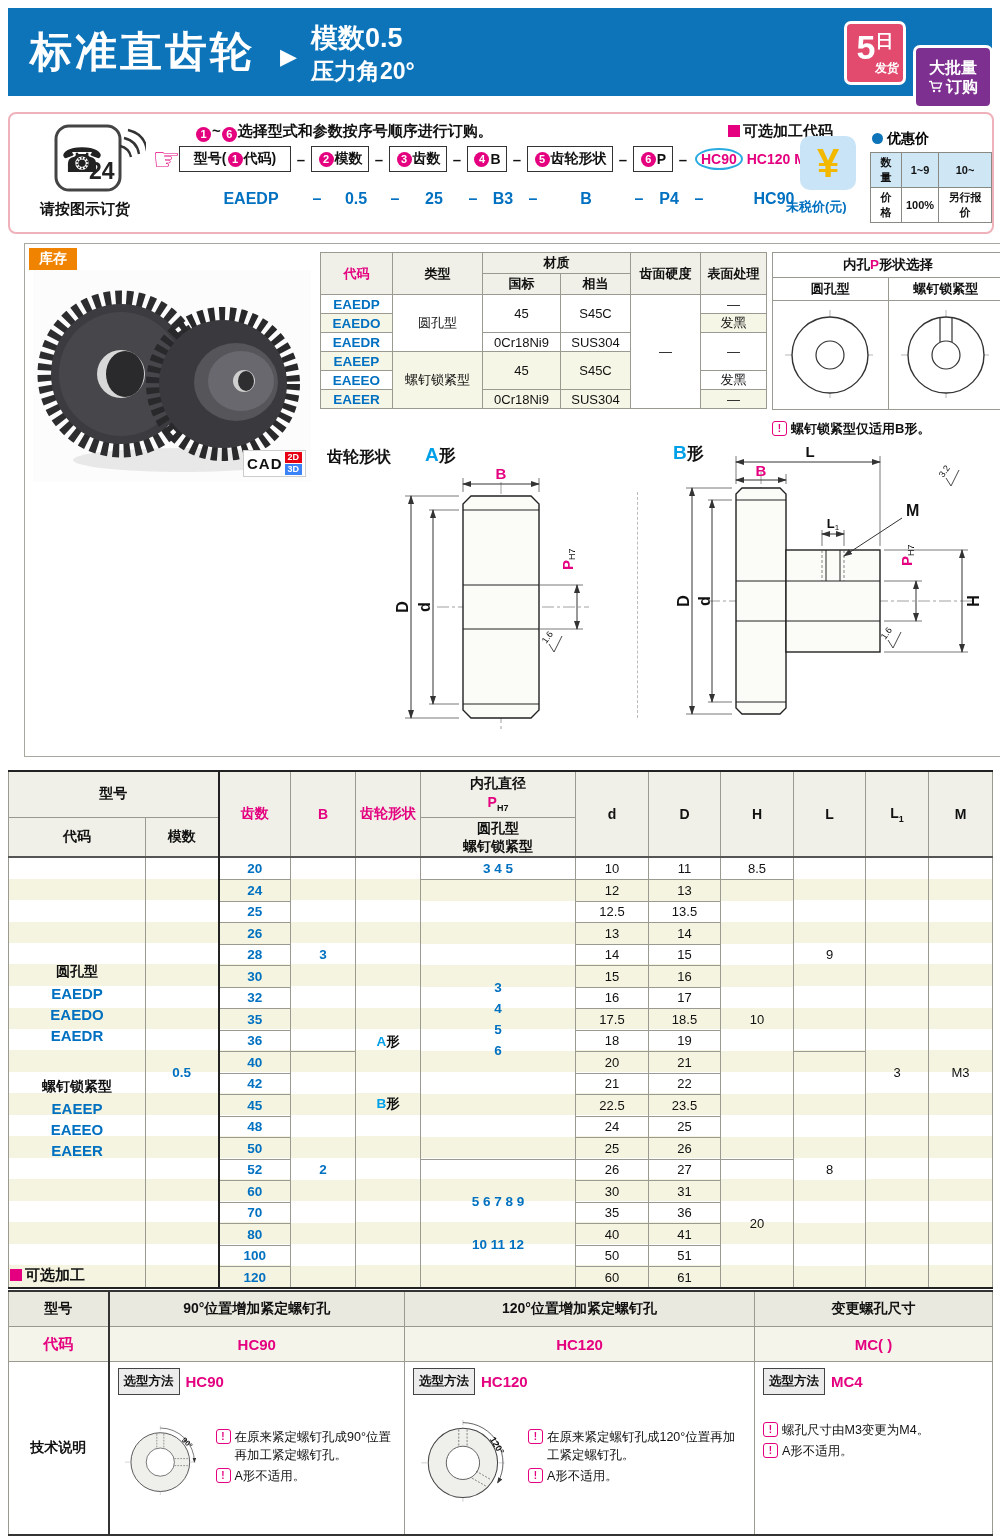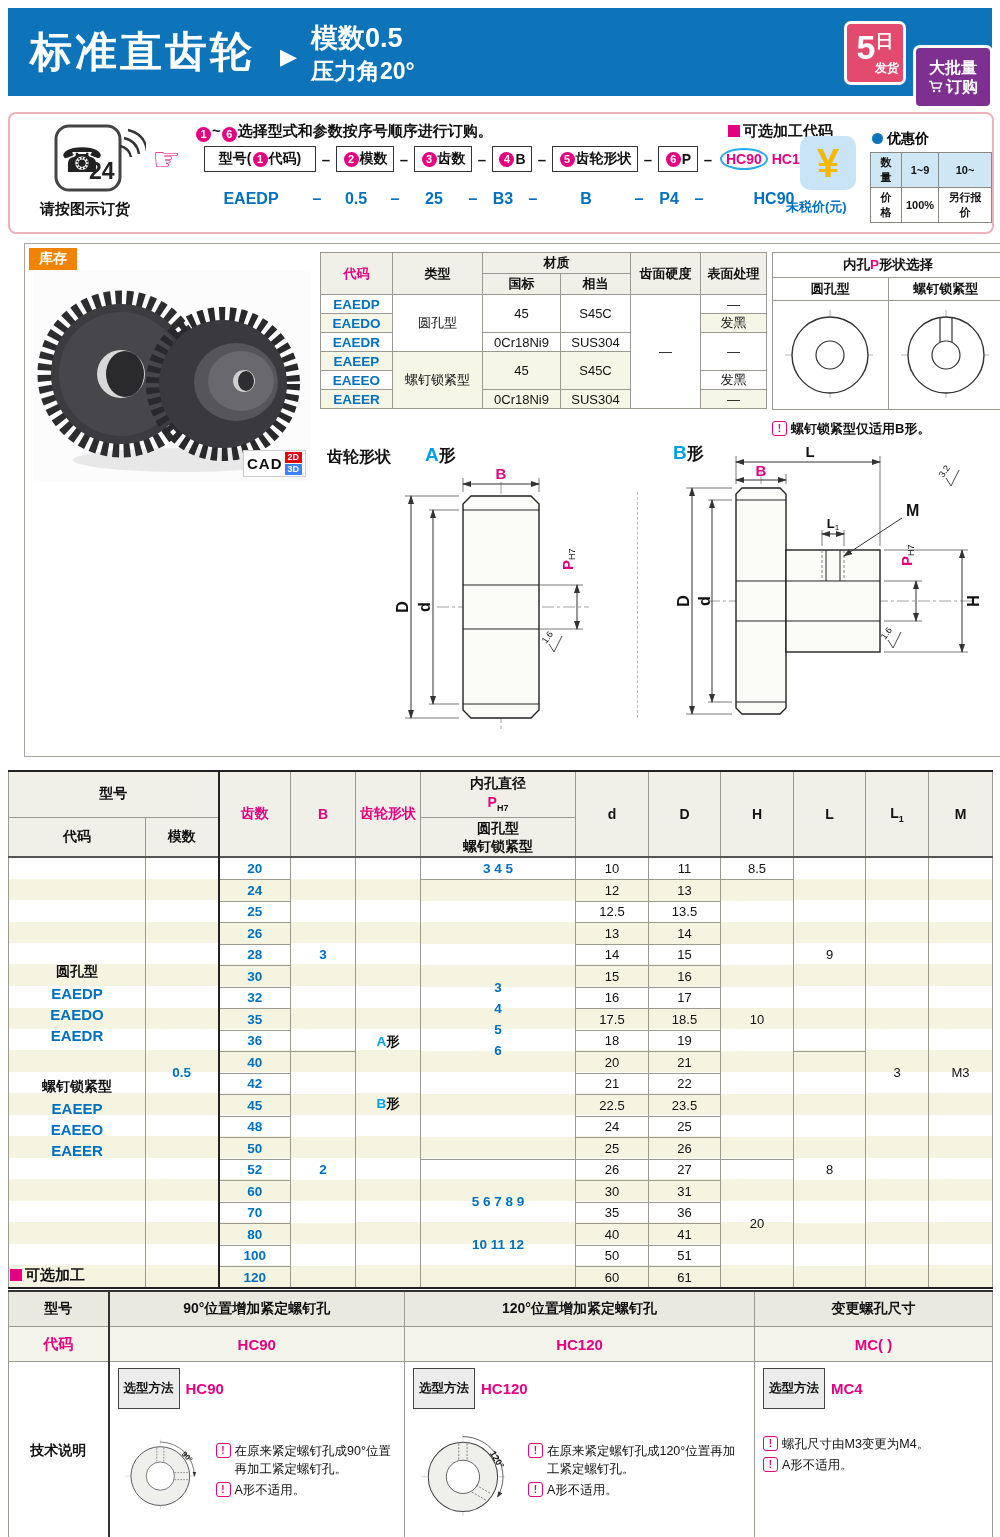--- a/index.html
+++ b/index.html
@@ -28,21 +28,21 @@
 
   
   .order{position:absolute;left:8px;top:112px;width:982px;height:118px;border:2px solid #efb2ba;border-radius:8px;background:#fff;}
   .phone-cap{position:absolute;left:30px;top:86px;font-size:15px;font-weight:bold;}
   .hand{position:absolute;left:142px;top:26px;font-size:32px;color:#e4007f;font-weight:bold;}
   .instr{position:absolute;left:185px;top:8px;font-size:15px;font-weight:bold;}
   .cnum{display:inline-flex;width:15px;height:15px;border-radius:50%;background:#e4007f;color:#fff;
         font-size:11px;font-weight:bold;align-items:center;justify-content:center;margin:0 1px;vertical-align:-2px;}
   .opt-code-lab{position:absolute;left:718px;top:8px;font-size:15px;font-weight:bold;}
   .sq{display:inline-block;width:12px;height:12px;background:#e4007f;margin-right:3px;vertical-align:-1px;}
-  .formula{position:absolute;left:194px;top:32px;display:flex;align-items:center;}
+  .formula{position:absolute;left:169px;top:32px;display:flex;align-items:center;}
   .fbox{border:1.7px solid #333;background:#fff;height:26px;display:inline-flex;align-items:center;justify-content:center;
         font-size:14px;font-weight:bold;box-sizing:border-box;}
   .fdash{width:20px;text-align:center;font-weight:bold;font-size:15px;}
   .hc-codes{font-size:14px;font-weight:bold;color:#e4007f;white-space:nowrap;margin-left:2px;}
   .circ-code{border:2px solid #29abe2;border-radius:50%;padding:1px 4px;}
   .example{position:absolute;left:0;top:76px;width:100%;height:24px;}
   .exv,.exd{position:absolute;top:0;text-align:center;font-size:16px;font-weight:bold;color:#0070c0;}
   .exd{width:20px;}
 
   
@@ -117,21 +117,21 @@
   .opt-lab{position:absolute;left:10px;top:1266px;font-size:15px;font-weight:bold;}
   .opt{position:absolute;left:8px;top:1290px;border-collapse:collapse;table-layout:fixed;width:984px;
        border-top:2px solid #333;border-bottom:2.5px solid #333;}
   .opt td{border:1px solid #9a9a90;text-align:center;font-size:14px;}
   .opt td:first-child{border-right:2px solid #333;font-weight:bold;}
   .o-h td{background:#e9e9df;font-weight:bold;height:32px;}
   .o-c td{background:#f4f4ea;font-weight:bold;height:32px;font-size:15px;}
   .o-t td{background:#fff;height:160px;vertical-align:top;text-align:left;padding:6px 8px;}
   .o-t td.o-lbl{text-align:center;vertical-align:middle;}
   .method{display:flex;align-items:center;gap:6px;margin-bottom:2px;}
-  .mbox{border:1.3px solid #444;background:#ececec;padding:11px 5px;font-size:12.5px;font-weight:bold;color:#111;}
+  .mbox{border:1.3px solid #444;background:#ececec;padding:4px 5px;font-size:12.5px;font-weight:bold;color:#111;}
   .mcode{color:#e4007f;font-weight:bold;font-size:15px;}
   .tech-flex{display:flex;align-items:center;gap:4px;}
   .notes{font-size:12.5px;line-height:1.45;color:#111;}
   .notes>div{display:flex;gap:4px;margin-bottom:3px;align-items:flex-start;}
   .mt26{margin-top:26px;}
 
   svg text{font-family:"Liberation Sans","DejaVu Sans",sans-serif;}
 </style>
 </head>
 <body>

